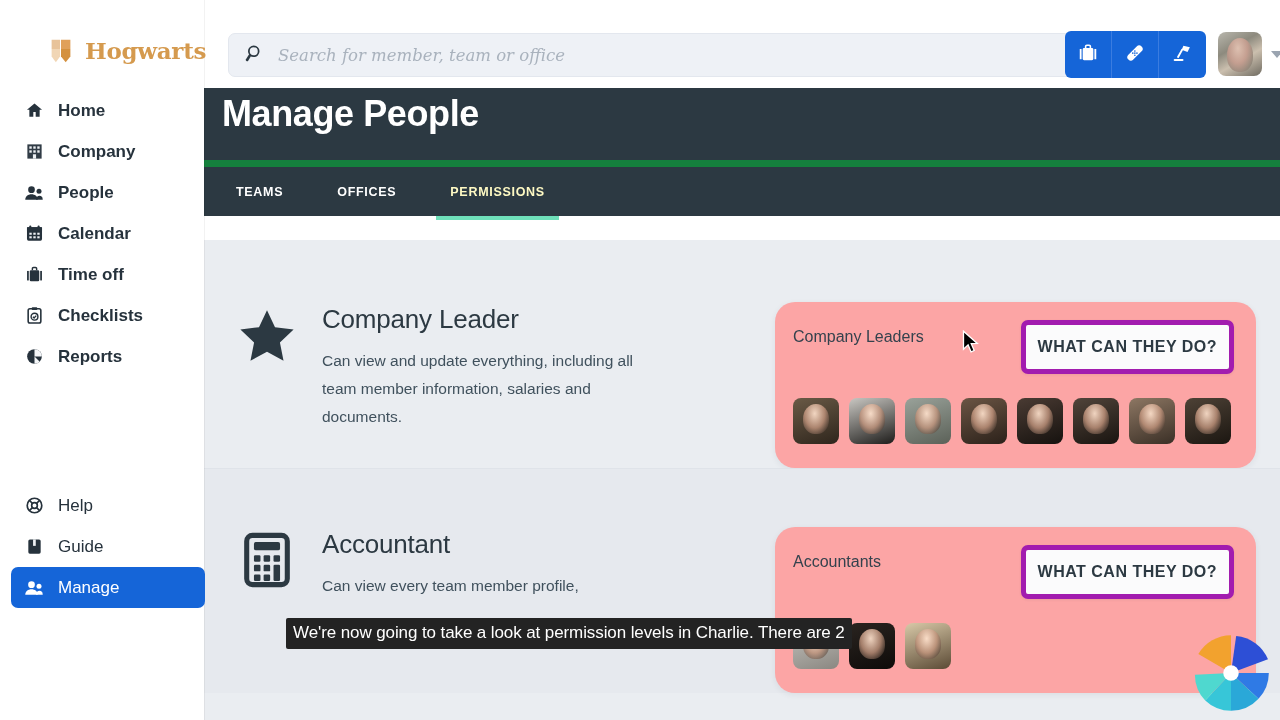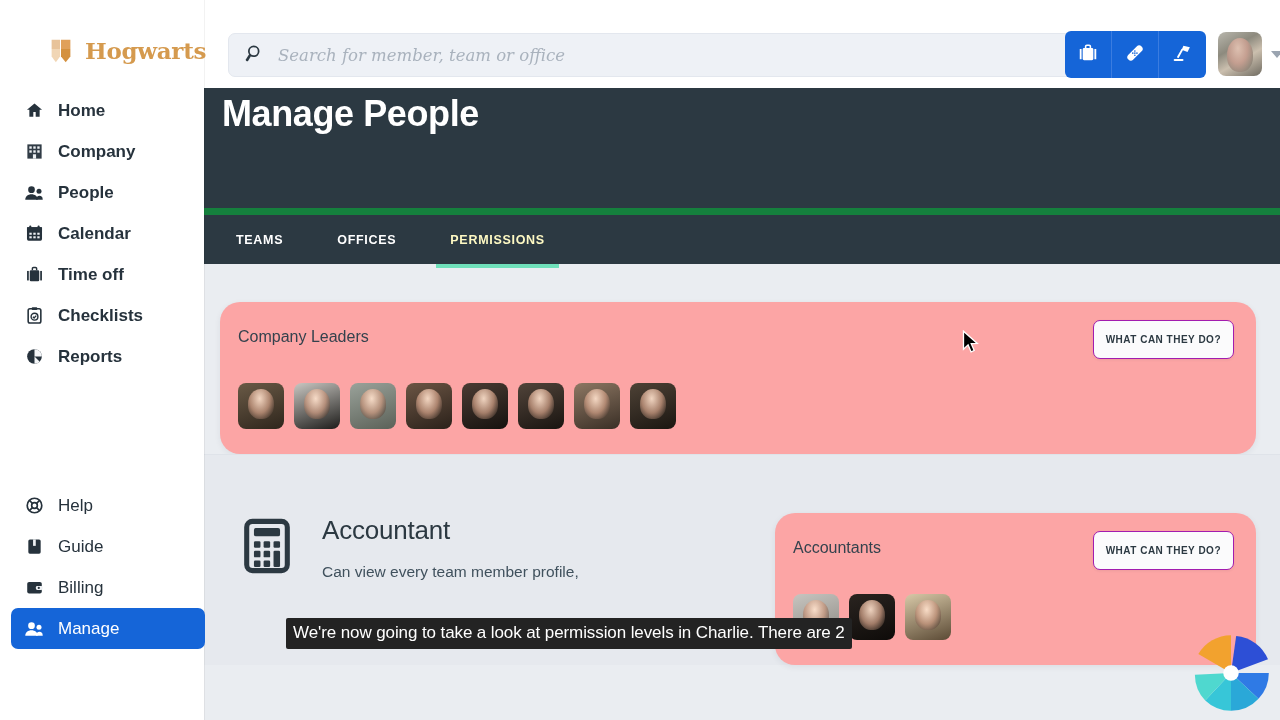--- a/index.html
+++ b/index.html
@@ -135,21 +135,21 @@
     width: 0; height: 0;
     border-left: 6px solid transparent;
     border-right: 6px solid transparent;
     border-top: 7px solid #9aa4b0;
   }
 
   
   #page-header {
     position: absolute;
     left: 204px; top: 88px;
-    width: 1076px; height: 176px;
+    width: 1076px; height: 128px;
     background: #2c3942;
     z-index: 10;
   }
   #page-title {
     position: absolute;
     left: 18px; top: 5px;
     font-size: 36px;
     font-weight: bold;
     color: #ffffff;
     letter-spacing: -0.4px;
@@ -240,25 +240,25 @@
   .card-head {
     display: flex; align-items: flex-start; justify-content: space-between;
   }
   .card-title {
     font-size: 16px;
     color: #34424d;
     padding-top: 8px;
   }
   .what-btn {
     background: #fbfbfc;
-    border: 1px solid #a21caf;
+    border: 5px solid #a21caf;
     border-radius: 7px;
     box-shadow: 0 1px 3px rgba(32,45,60,0.07);
     padding: 13px 12px;
-    font-size: 10px;
+    font-size: 16px;
     font-weight: bold;
     letter-spacing: 0.5px;
     color: #2c3942;
     cursor: pointer;
     white-space: nowrap;
   }
   .avatar-row {
     display: flex;
     gap: 10px;
     margin-top: 24px;
@@ -431,30 +431,20 @@
         <span>Help</span>
       </div>
       <div class="nav-item">
         <span class="nav-ico">
           <svg viewBox="0 0 24 24" width="19" height="19">
               <rect x="4.2" y="3" width="15.6" height="18" rx="2" fill="#26323c"></rect>
               <rect x="10.2" y="3" width="3.4" height="8.2" fill="#eef1f4"></rect>
             </svg>
         </span>
         <span>Guide</span>
-      </div>
-      <div class="nav-item">
-        <span class="nav-ico">
-          <svg viewBox="0 0 24 24" width="19" height="19">
-              <rect x="2.8" y="5" width="18.4" height="14.5" rx="2.4" fill="#26323c"></rect>
-              <rect x="13.8" y="10" width="8.4" height="5" rx="1.6" fill="#eef1f4"></rect>
-              <circle cx="17.4" cy="12.5" r="1.4" fill="#26323c"></circle>
-            </svg>
-        </span>
-        <span>Billing</span>
       </div>
       <div class="nav-item active">
         <span class="nav-ico">
           <svg viewBox="0 0 24 24" width="20" height="20">
               <circle cx="9" cy="8" r="4" fill="#ffffff"></circle>
               <path fill="#ffffff" d="M1.5 20c0-4 3.4-6.5 7.5-6.5s7.5 2.5 7.5 6.5z"></path>
               <circle cx="18" cy="10" r="3" fill="#ffffff"></circle>
               <path fill="#ffffff" d="M14.5 20c0-2.8 1.8-4.6 4.2-4.6 2.1 0 3.8 1.4 3.8 4.6z"></path>
             </svg>
         </span>
@@ -532,20 +522,31 @@
       <div class="tab active">
         <span>PERMISSIONS</span>
       </div>
     </div>
   </section>
 
   <main id="content">
 
     <section class="perm-section">
       <div class="perm-row">
+        <div class="perm-left">
+          <div class="perm-icon">
+            <svg viewBox="0 0 24 24" width="62" height="62">
+                <path fill="#2c3942" d="M12 1.6l3.1 6.6 7.2.9-5.3 5 1.4 7.1L12 17.7l-6.4 3.5 1.4-7.1-5.3-5 7.2-.9z"></path>
+              </svg>
+          </div>
+          <div class="perm-text">
+            <h2 class="perm-title">Company Leader</h2>
+            <p class="perm-desc">Can view and update everything, including all team member information, salaries and documents.</p>
+          </div>
+        </div>
 
         <div class="perm-card">
           <div class="card-head">
             <span class="card-title">Company Leaders</span>
             <button class="what-btn">WHAT CAN THEY DO?</button>
           </div>
           <div class="avatar-row">
             <div class="avatar" style="background:linear-gradient(160deg,#6a5a46,#2e251c)"></div>
             <div class="avatar" style="background:linear-gradient(160deg,#c9c7c2,#1d1c1a)"></div>
             <div class="avatar" style="background:linear-gradient(160deg,#9aa29a,#5b6158)"></div>

